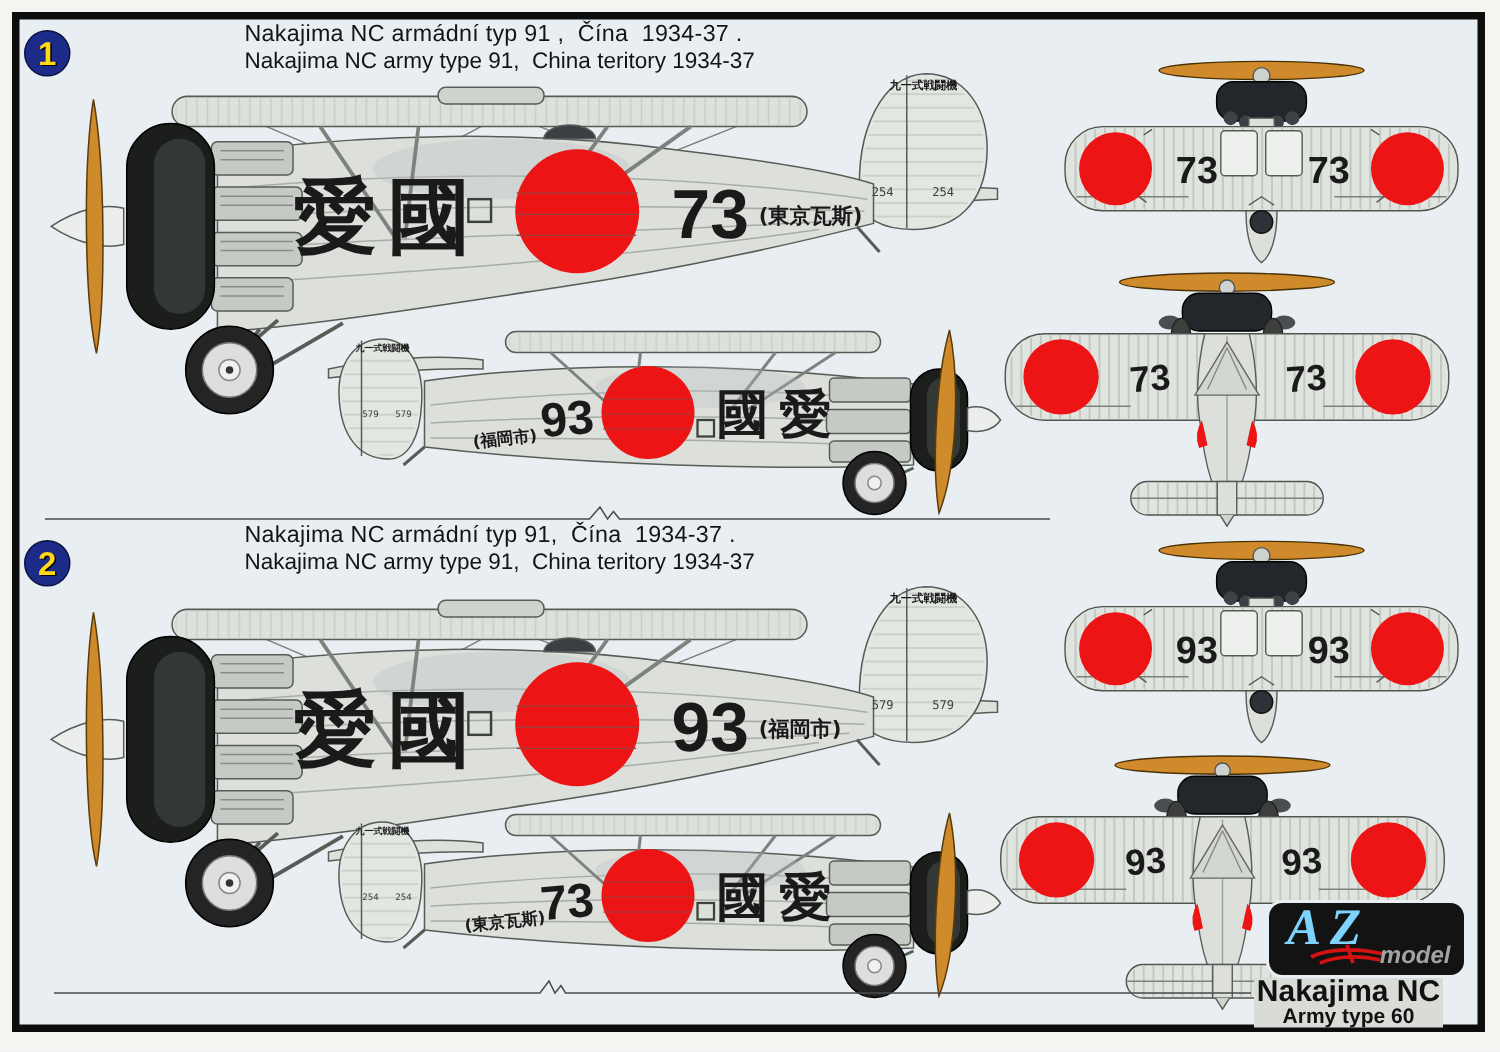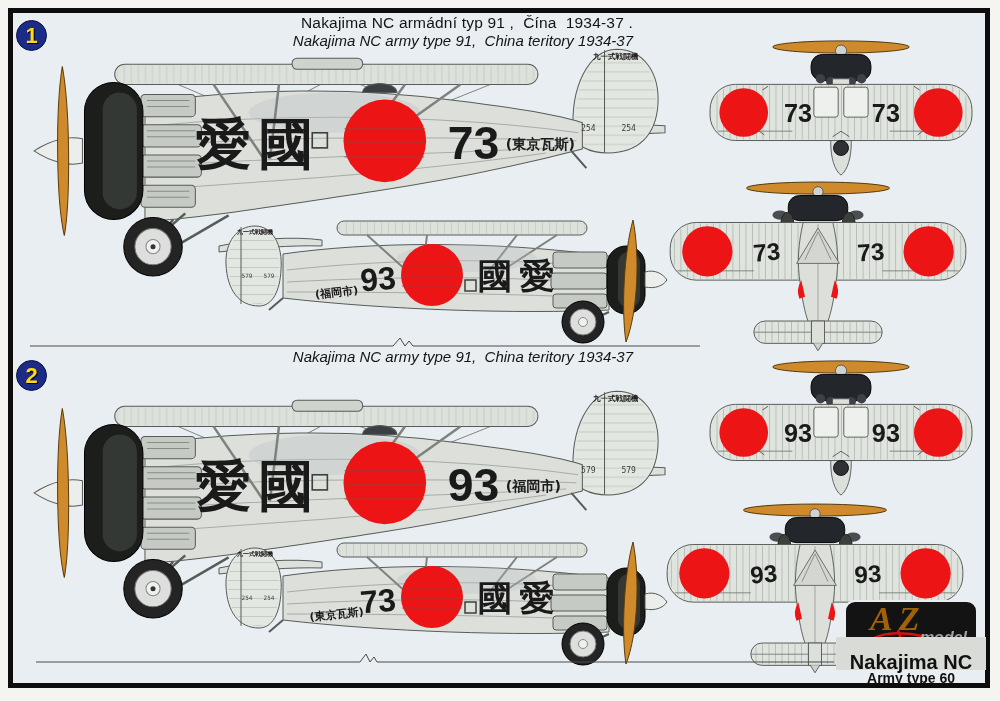--- a/index.html
+++ b/index.html
@@ -4,37 +4,37 @@
 <style>
   *{margin:0;padding:0;box-sizing:border-box}
   html,body{width:1000px;height:701px}
   body{font-family:"Liberation Sans",sans-serif;background:#f4f4f1;overflow:hidden}
   .page{position:relative;width:1000px;height:701px;background:#f4f4f1;overflow:hidden}
   .sheet{position:absolute;left:8px;top:8px;width:982px;height:680px;background:#e9eef3;border:5px solid #0d0d0d}
   .abs{position:absolute}
   .badge{position:absolute;width:31px;height:31px;border-radius:50%;background:#1c2b87;color:#ffd816;
          font-weight:bold;font-size:22px;display:flex;align-items:center;justify-content:center;
          text-shadow:1px 1px 0 #000;border:1px solid #0a1240}
-  .header{position:absolute;width:470px;text-align:right;color:#141414}
+  .header{position:absolute;width:470px;text-align:left;color:#141414}
   .h1{font-size:15.5px;letter-spacing:.2px;white-space:pre}
-  .h2{font-size:15px;font-style:italic;white-space:pre}
+  .h2{font-size:15px;white-space:pre}
   svg{overflow:visible}
   svg text{fill:#1a1a1a}
   .kanji{font-family:"DejaVu Sans",sans-serif;font-weight:bold}
   .num{font-family:"Liberation Sans",sans-serif;font-weight:bold}
   .jp{font-family:"DejaVu Sans",sans-serif;font-weight:bold}
   .tiny{font-family:"DejaVu Sans Mono",monospace;fill:#3a3f3a}
   .divider-svg{pointer-events:none}
   .azlogo{position:absolute;left:846px;top:602px;width:130px;height:48px;background:#131313;border-radius:9px;
           box-shadow:0 0 0 2px #e9eef3}
-  .az-a{position:absolute;left:24px;top:-2px;font-size:34px;font-weight:bold;font-style:italic;
-        color:#a16207;letter-spacing:6px;font-family:"Liberation Serif",serif}
+  .az-a{position:absolute;left:12px;top:-2px;font-size:34px;font-weight:bold;font-style:italic;
+        color:#7dd3fc;letter-spacing:6px;font-family:"Liberation Serif",serif}
   .az-m{position:absolute;right:9px;bottom:3px;color:#a3a3a3;font-size:16px;font-weight:bold;font-style:italic}
-  .kitbox{position:absolute;left:836px;top:637px;width:150px;height:33px;background:#d8dbd6;text-align:center;
-          color:#111;padding-top:16px}
+  .kitbox{position:absolute;left:836px;top:652px;width:126px;height:33px;background:#d8dbd6;text-align:center;
+          color:#111;padding-top:0px}
   .kit-name{font-size:20px;font-weight:bold;line-height:19px}
   .kit-sub{font-size:14px;font-weight:bold;line-height:13px}
 </style>
 </head>
 <body>
 
 <div class="page">
   <div class="sheet"></div>
 
   <svg width="0" height="0" class="abs" style="left:0;top:0">
@@ -228,20 +228,21 @@
     <circle cx="46" cy="81" r="27" fill="#ec1414"></circle>
     <circle cx="284" cy="81" r="27" fill="#ec1414"></circle>
     <text class="num" text-anchor="middle" x="110" y="91" font-size="26" transform="rotate(-5 110 84)">73</text>
     <text class="num" text-anchor="middle" x="222" y="91" font-size="26" transform="rotate(-4 222 84)">73</text>
   </svg>
 
   <div class="badge" style="left:16px;top:360px">
     <span>2</span>
   </div>
   <div class="header" style="left:163px;top:348px">
+    <div class="h1">Nakajima NC armádní typ 91,  Čína  1934-37 .</div>
     <div class="h2">Nakajima NC army type 91,  China teritory 1934-37</div>
   </div>
 
   <svg class="abs" style="left:22px;top:382px" width="645" height="242" viewBox="0 0 640 240">
     <use href="#art-profile-left"></use>
     <circle cx="360" cy="100" r="41" fill="#ec1414"></circle>
     <g stroke="#9b4040" stroke-width=".8" fill="none">
       <path d="M320,88 h80 M320,102 h81 M320,116 h79"></path>
     </g>
     <rect x="288" y="92" width="15" height="15" fill="none" stroke="#3c413c" stroke-width="1.6"></rect>

